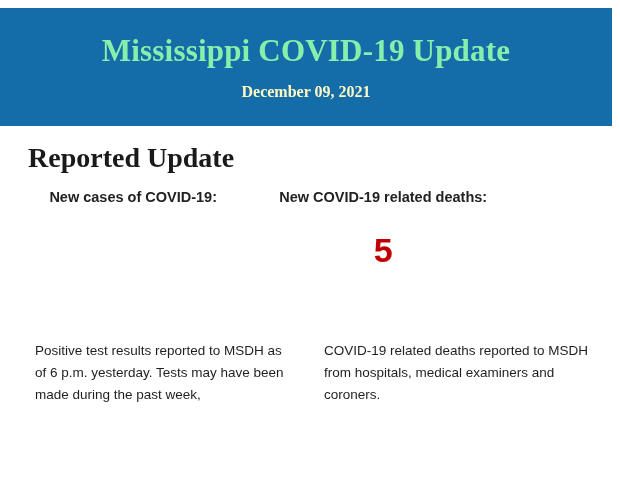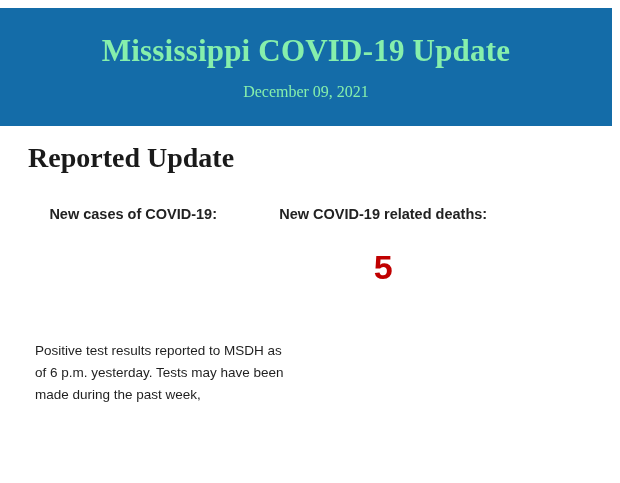--- a/index.html
+++ b/index.html
@@ -36,43 +36,43 @@
     color: #86efac;
     font-family: "Liberation Serif", serif;
     font-weight: bold;
     font-size: 31px;
     line-height: 36px;
     letter-spacing: 0.2px;
     text-align: center;
     margin: 0 0 14px 0;
   }
   .header-date {
-    color: #86efac;
+    color: #fef9c3;
     font-family: "Liberation Serif", serif;
-    font-weight: normal;
+    font-weight: bold;
     font-size: 16px;
     line-height: 18px;
     text-align: center;
     margin: 0;
   }
   .section-title {
     position: absolute;
     left: 28px;
     top: 142px;
     font-family: "Liberation Serif", serif;
     font-weight: bold;
     font-size: 28px;
     line-height: 32px;
     color: #1a1a1a;
     margin: 0;
   }
   .stats-row {
     position: absolute;
     left: 0;
-    top: 205px;
+    top: 188px;
     width: 504px;
     display: flex;
   }
   .stat-col {
     box-sizing: border-box;
   }
   .stat-col.cases {
     width: 310px;
     padding-left: 14px;
   }
@@ -145,15 +145,16 @@
       <div class="stat-label">New cases of COVID-19:</div>
     </div>
     <div class="stat-col deaths">
       <div class="stat-label">New COVID-19 related deaths:</div>
       <div class="stat-value deaths-value">5</div>
     </div>
   </div>
 
   <div class="notes-row">
     <div class="note cases-note">Positive test results reported to MSDH as of 6 p.m. yesterday. Tests may have been made during the past week,</div>
+    <div class="note deaths-note">COVID-19 related deaths reported to MSDH from hospitals, medical examiners and coroners.</div>
   </div>
 
 </div>
 
 </body></html>

